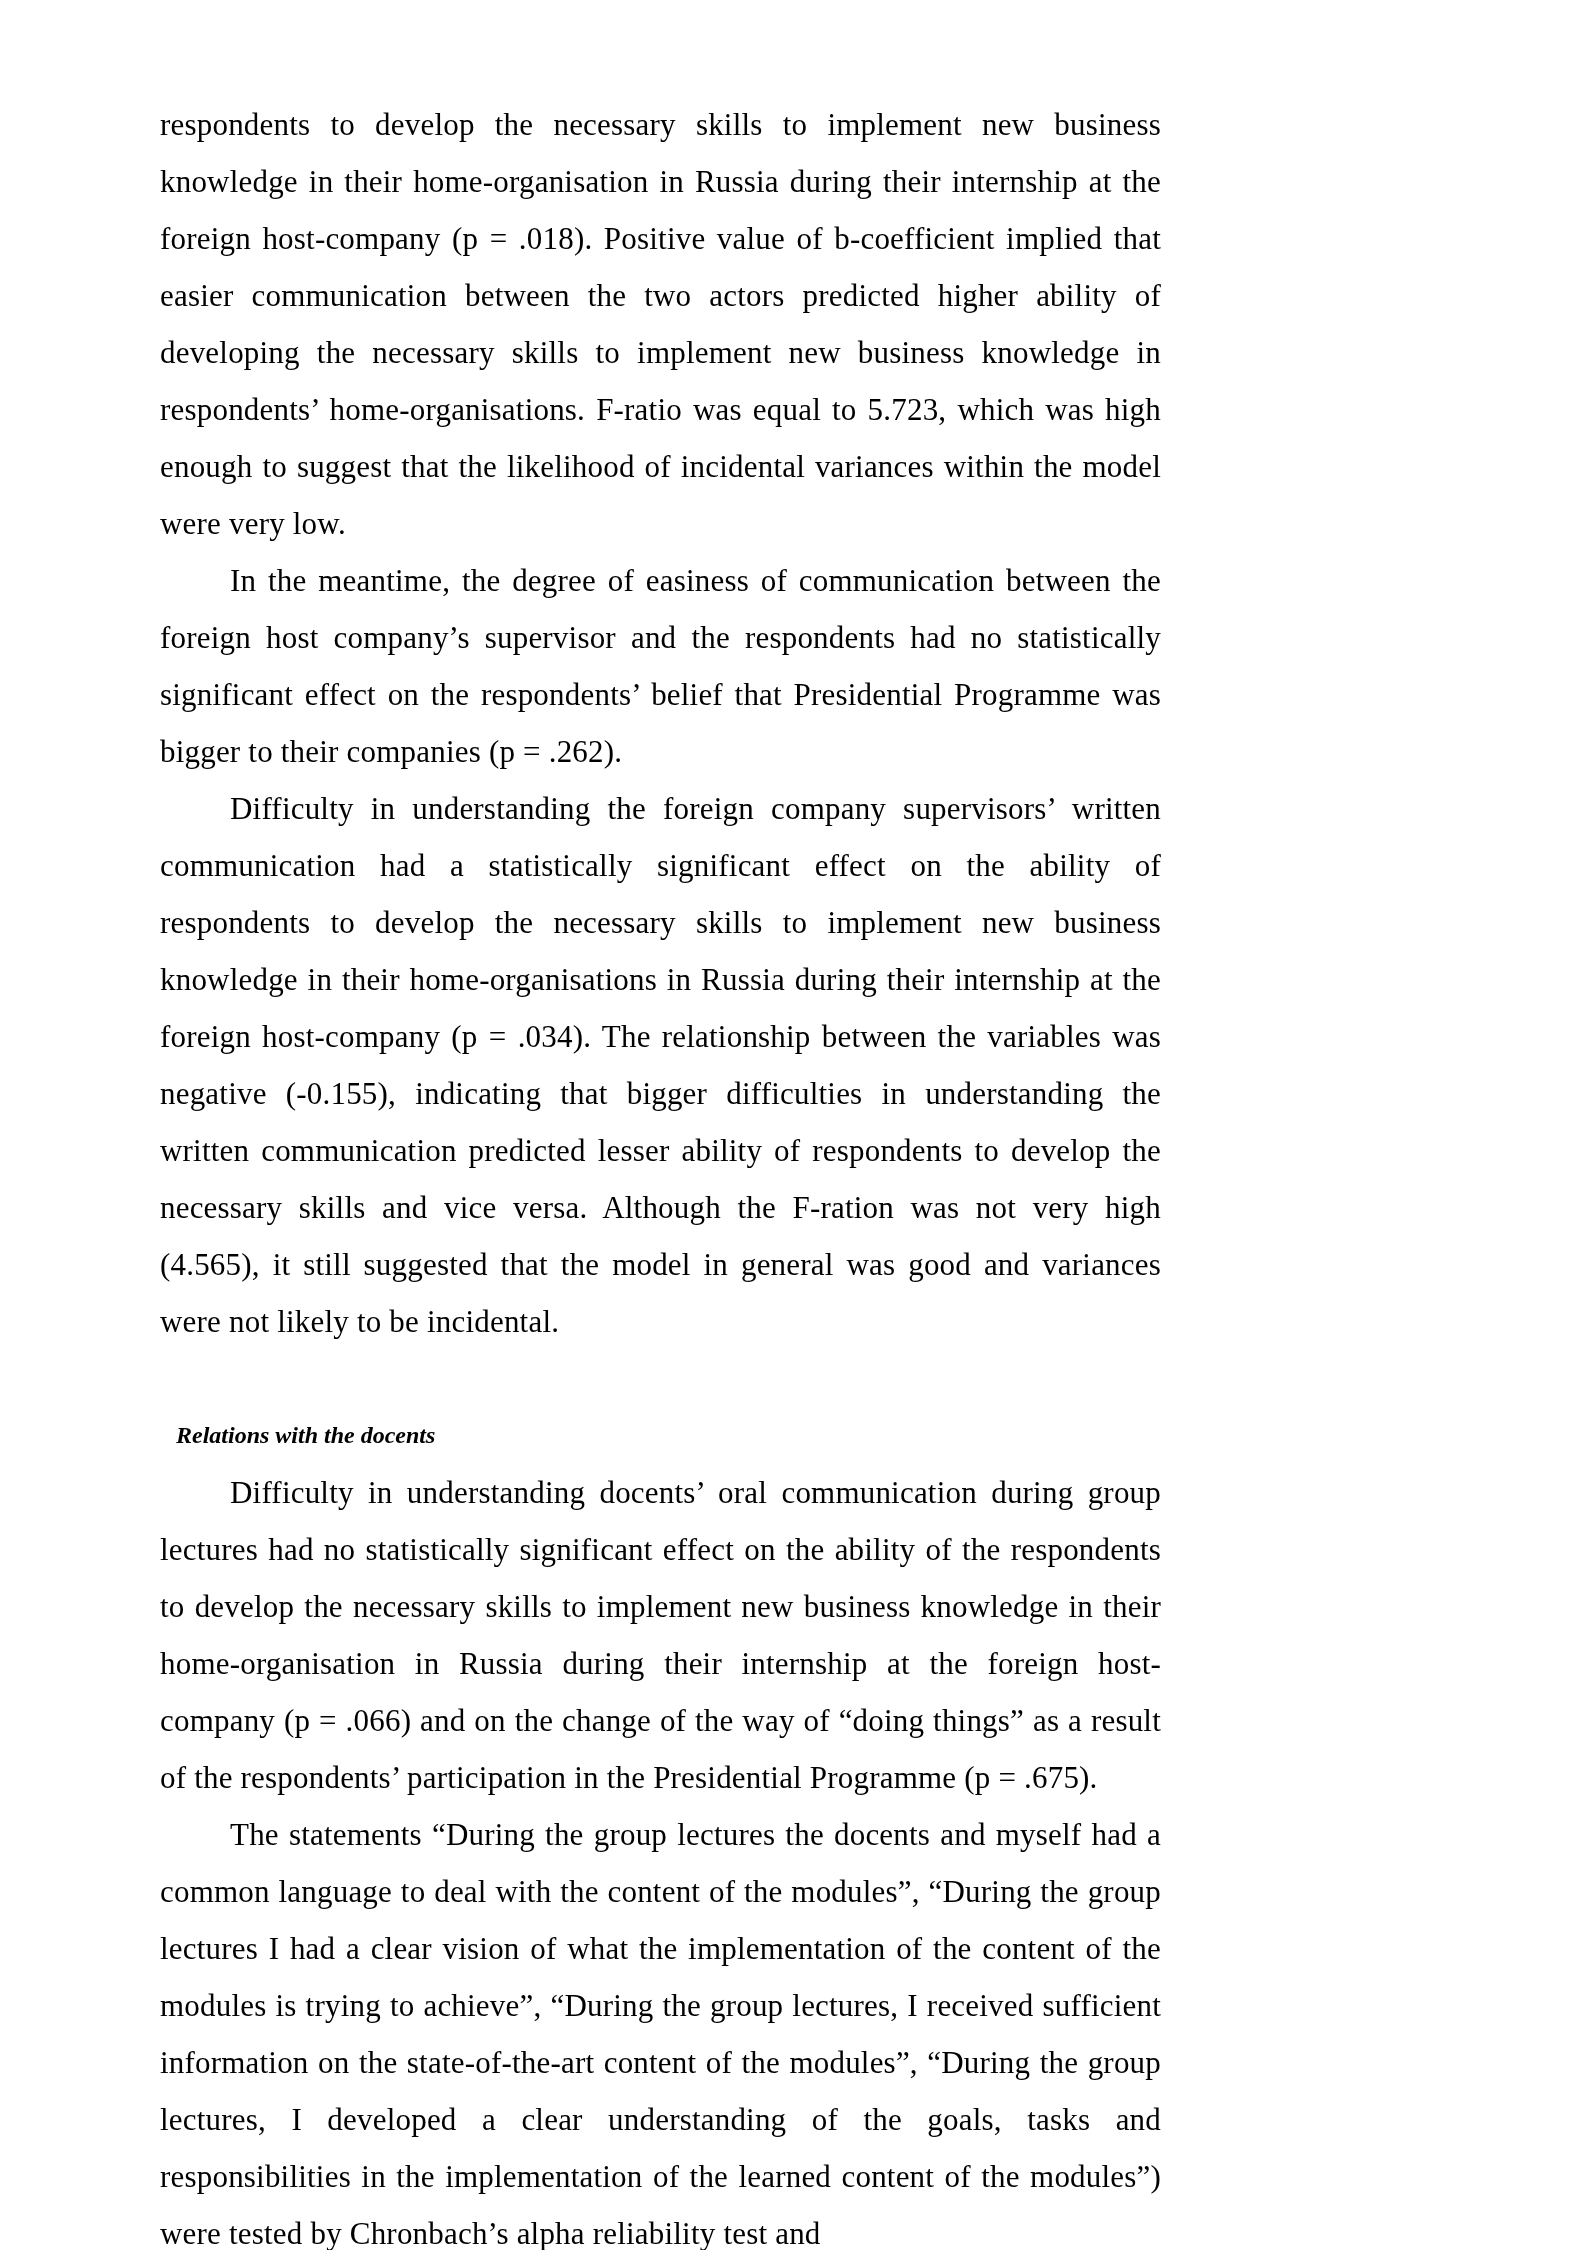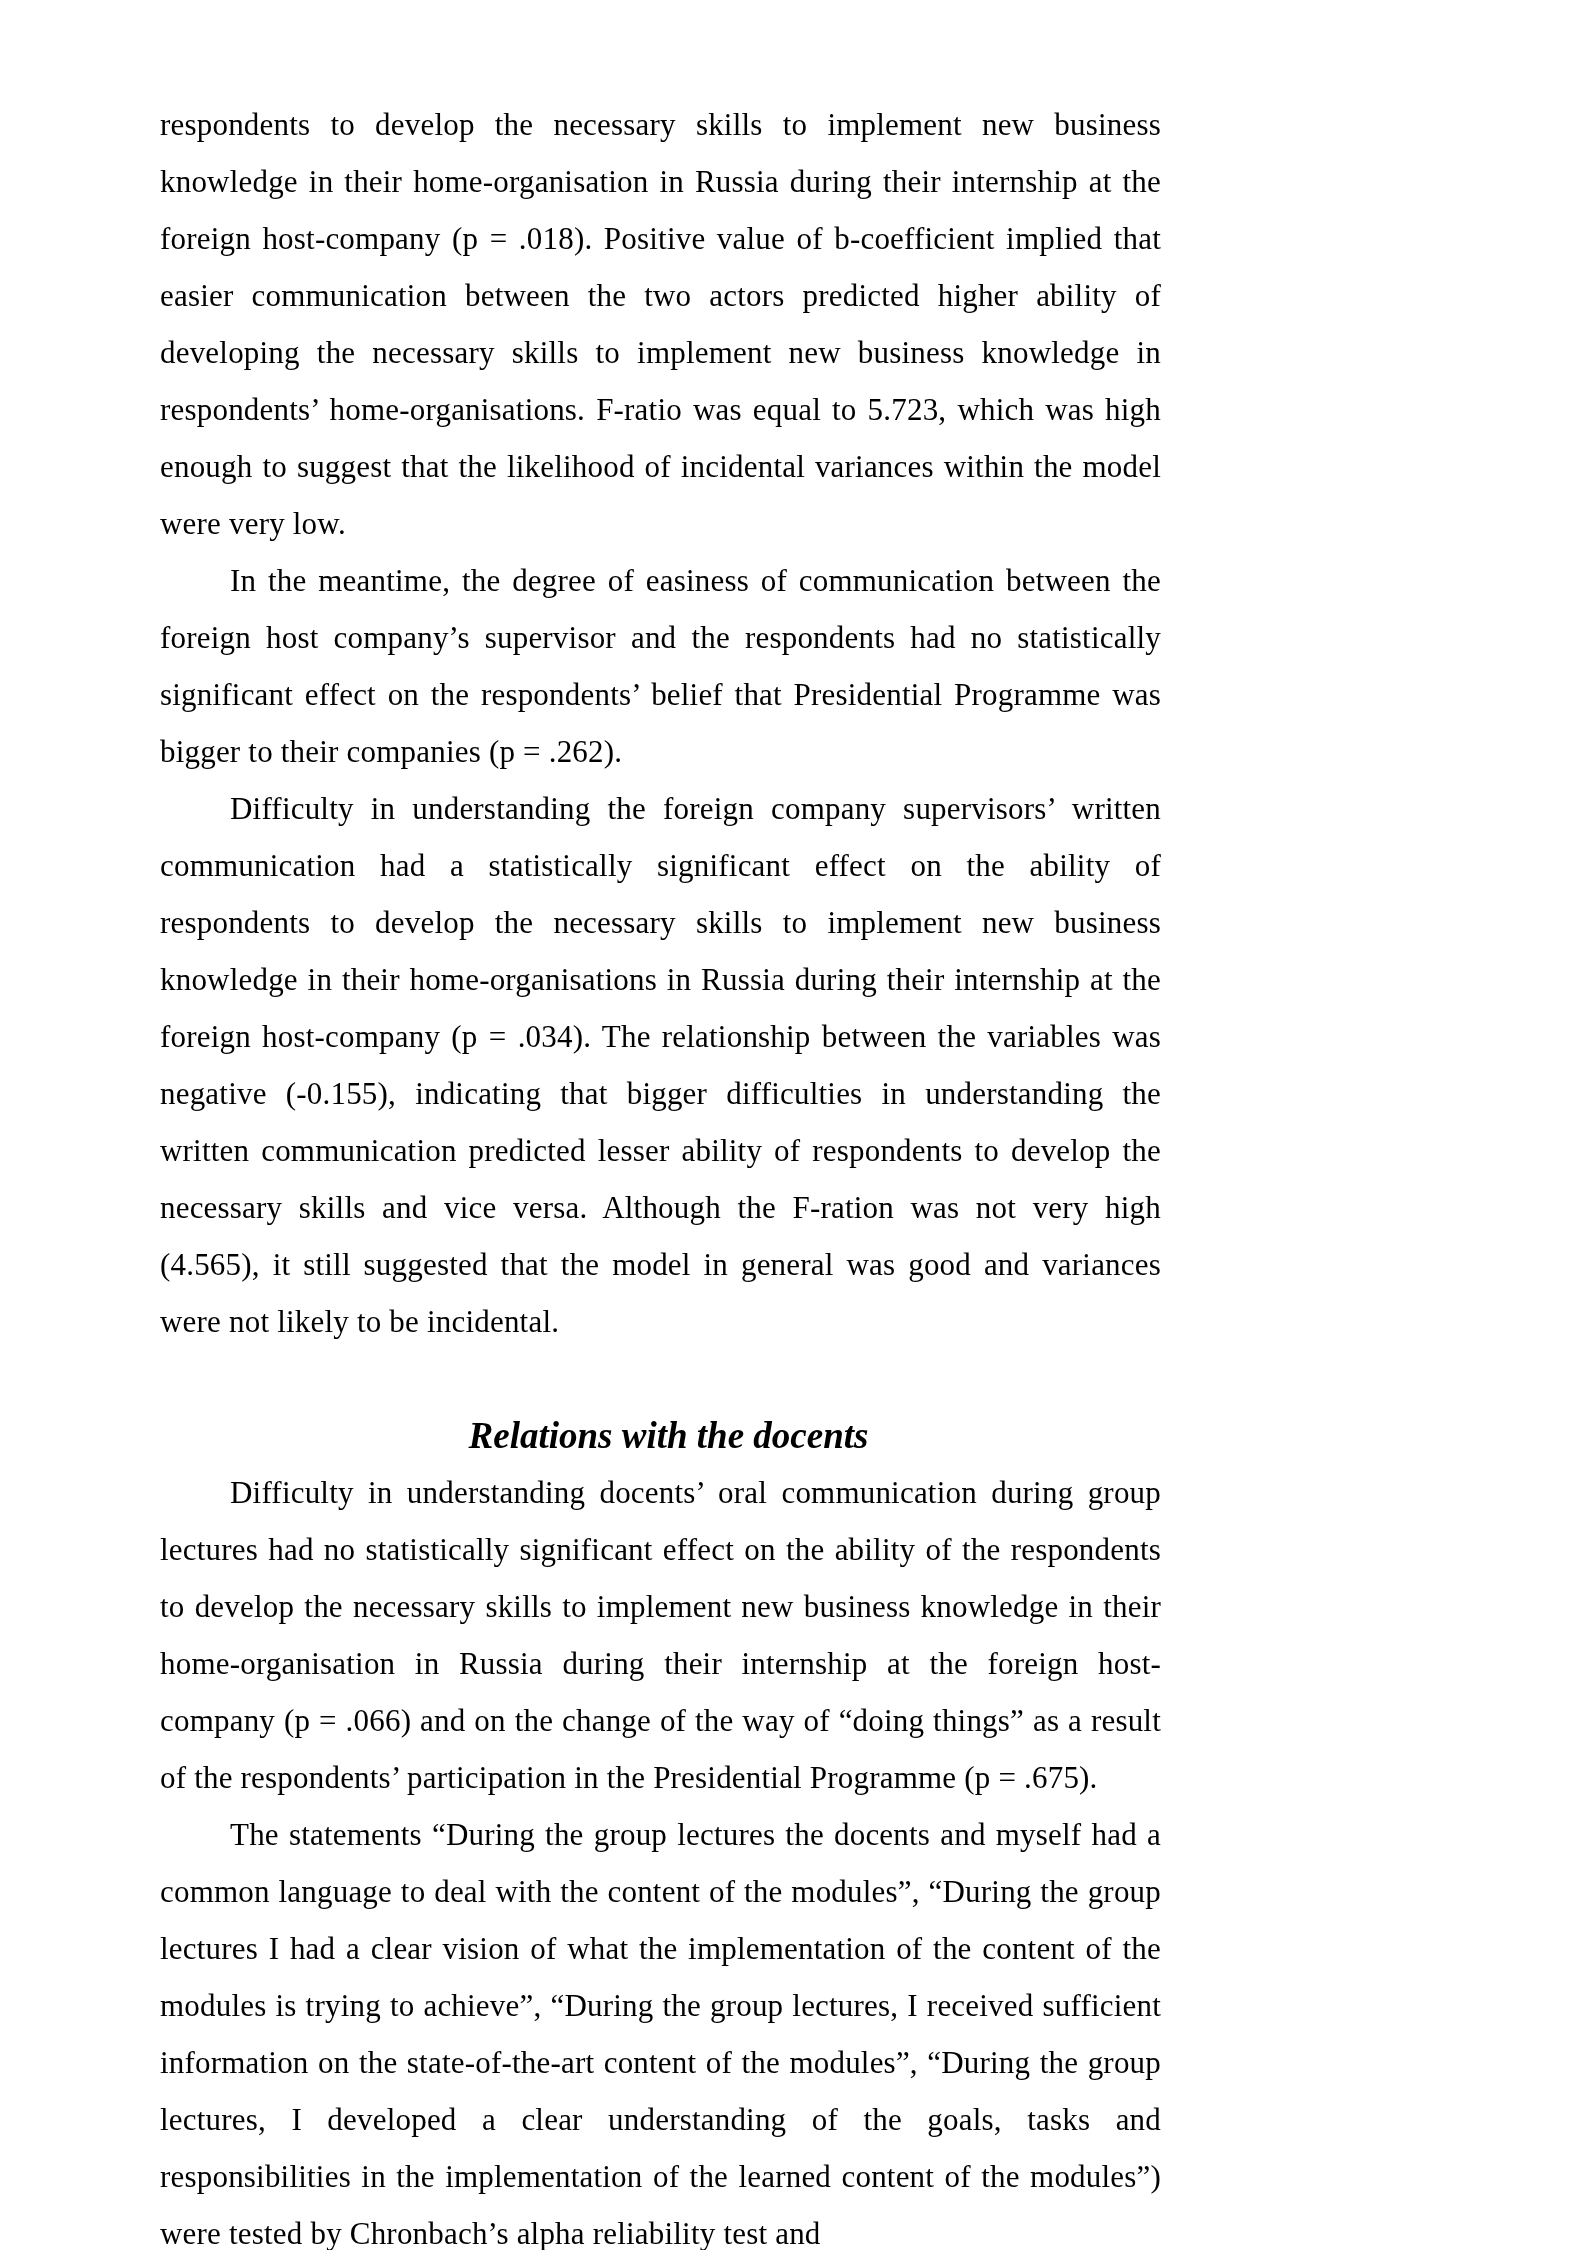--- a/index.html
+++ b/index.html
@@ -27,25 +27,25 @@
     line-height: 57px;
     text-align: justify;
     text-indent: 70px;
     letter-spacing: 0.2px;
   }
   .para.continuation {
     text-indent: 0;
   }
   .heading {
     margin: 57px 0 0 16px;
-    font-size: 37px;
+    font-size: 24px;
     line-height: 57px;
     font-weight: bold;
     font-style: italic;
-    text-align: center;
+    text-align: left;
   }
   .page-number {
     margin-top: 6px;
     text-align: right;
     font-size: 20px;
     line-height: 40px;
   }
 </style>
 </head>
 <body>

